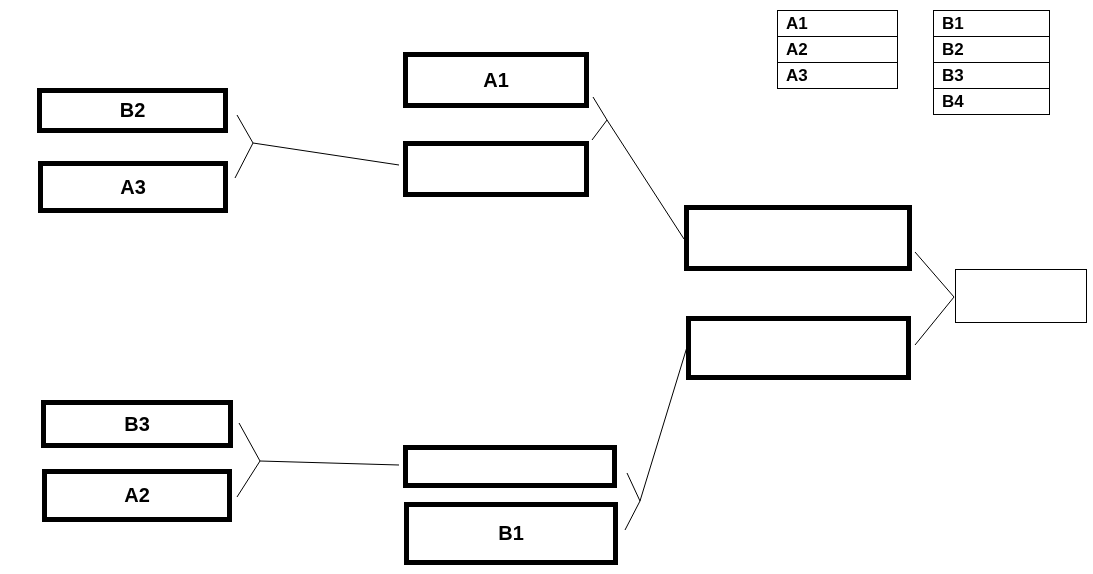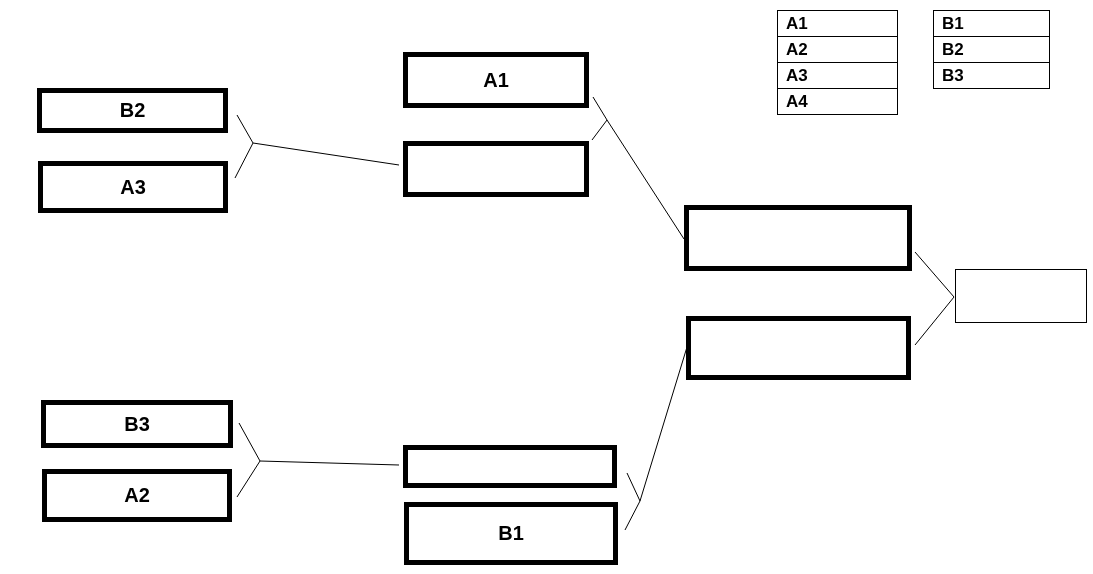--- a/index.html
+++ b/index.html
@@ -97,22 +97,22 @@
 
   <div class="box thick" style="left:684px; top:205px; width:228px; height:66px;"></div>
   <div class="box thick" style="left:686px; top:316px; width:225px; height:64px;"></div>
 
   <div class="box thin" style="left:955px; top:269px; width:132px; height:54px;"></div>
 
   <div class="seed-list" style="left:777px; top:10px; width:121px;">
     <div class="seed-cell">A1</div>
     <div class="seed-cell">A2</div>
     <div class="seed-cell">A3</div>
-    <div class="seed-cell">A4</div>
   </div>
 
   <div class="seed-list" style="left:933px; top:10px; width:117px;">
     <div class="seed-cell">B1</div>
     <div class="seed-cell">B2</div>
     <div class="seed-cell">B3</div>
+    <div class="seed-cell">B4</div>
   </div>
 
 </div>
 
 </body></html>

